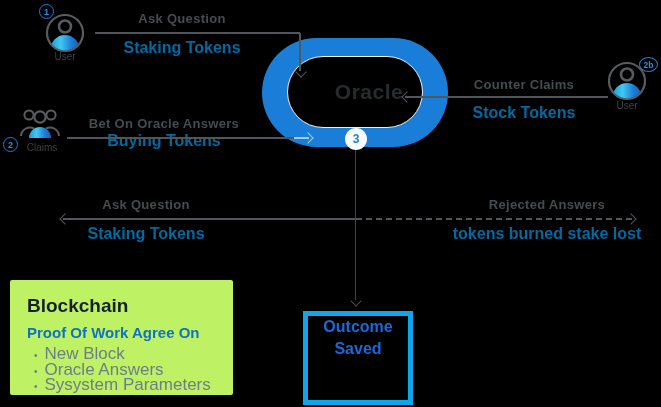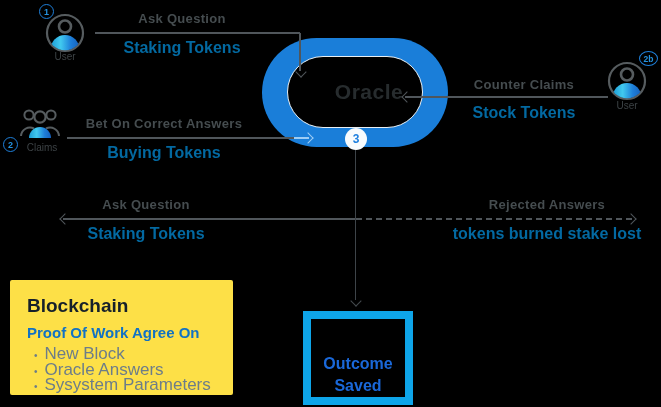--- a/index.html
+++ b/index.html
@@ -42,32 +42,32 @@
                   display:flex; align-items:center; justify-content:center;
                   font-size:21px; font-weight:700; color:#272c2e;
                   letter-spacing:.5px; z-index:2; }
   .badge3 { position:absolute; left:345px; top:128px; width:22px; height:22px;
             border-radius:50%; background:#f8fbfd; color:#1d7fdf;
             display:flex; align-items:center; justify-content:center;
             font-size:12px; font-weight:600; z-index:4; }
   .z2 { z-index:2; } .z3 { z-index:3; }
   
   .panel { position:absolute; left:10px; top:280px; width:223px; height:115px;
-           background:#fde047; border-radius:2px; box-sizing:border-box;
+           background:#bef264; border-radius:2px; box-sizing:border-box;
            padding:15px 0 0 17px; }
   .panel-title { font-size:19px; font-weight:700; color:#16202a; }
   .panel-sub   { margin-top:7px; font-size:15px; font-weight:700; color:#1172c4; }
   .panel-list  { margin-top:6px; padding-left:7px; }
   .panel-item  { font-size:17px; color:#6d7d89; line-height:13.5px; }
   .panel-item::before { content:"•"; margin-right:7px; font-size:10px; }
   
   .outcome { position:absolute; left:303px; top:311px; width:110px; height:94px;
-             box-sizing:border-box; border:8px solid #0ea5e9; background:#000;
+             box-sizing:border-box; border:5px solid #0ea5e9; background:#000;
              display:flex; flex-direction:column; align-items:center;
-             justify-content:flex-end; }
+             justify-content:flex-start; }
   .outcome span { font-size:16px; font-weight:600; color:#1a68d9; line-height:22px; }
   svg { display:block; }
 </style>
 </head>
 <body>
 
 <div id="stage">
 
   <div class="nbadge" style="left:39px; top:4px; width:15px; height:15px;">1</div>
   <div class="abs" style="left:45px; top:13px;">
@@ -110,25 +110,25 @@
       <circle cx="34" cy="10" r="4.6" fill="none" stroke="#565c5f" stroke-width="2"></circle>
       <path d="M4 31 a9 9 0 0 1 13 -7.5" fill="none" stroke="#565c5f" stroke-width="2"></path>
       <path d="M42 31 a9 9 0 0 0 -13 -7.5" fill="none" stroke="#565c5f" stroke-width="2"></path>
       <circle cx="23" cy="12" r="5.6" fill="none" stroke="#565c5f" stroke-width="2.2"></circle>
       <path d="M12 33 a11 11 0 0 1 22 0 z" fill="url(#g2)"></path>
     </svg>
   </div>
   <div class="nbadge" style="left:3px; top:137px; width:15px; height:15px;">2</div>
   <div class="alabel" style="left:15px; top:142px; width:54px;">Claims</div>
 
-  <div class="etitle" style="left:64px; top:116px; width:200px;">Bet On Correct Answers</div>
+  <div class="etitle" style="left:64px; top:116px; width:200px;">Bet On Oracle Answers</div>
   <div class="hline z2" style="left:67px; top:137px; width:230px;"></div>
   <div class="hline z2" style="left:294px; top:137px; width:15px; background:#9ecdf5;"></div>
   <div class="chev right light z3" style="left:304px; top:134px;"></div>
-  <div class="esub" style="left:64px; top:144px; width:200px;">Buying Tokens</div>
+  <div class="esub" style="left:64px; top:132px; width:200px;">Buying Tokens</div>
 
   <div class="ring-outer"></div>
   <div class="ring-inner"></div>
   <div class="oracle-label">Oracle</div>
   <div class="badge3">3</div>
 
   <div class="etitle" style="left:424px; top:77px; width:200px;">Counter Claims</div>
   <div class="hline z2" style="left:405px; top:96px; width:203px;"></div>
   <div class="chev left z3" style="left:403px; top:93px;"></div>
   <div class="esub" style="left:424px; top:104px; width:200px;">Stock Tokens</div>
@@ -144,21 +144,21 @@
         </linearGradient>
         <clipPath id="c3">
             <circle cx="20" cy="20" r="17.3"></circle>
           </clipPath>
       </defs>
       <circle cx="20" cy="20" r="18" fill="none" stroke="#565c5f" stroke-width="2.2"></circle>
       <circle cx="20" cy="36.5" r="14.5" fill="url(#g3)" clip-path="url(#c3)"></circle>
       <circle cx="20" cy="13.5" r="6" fill="#000" stroke="#565c5f" stroke-width="2.6"></circle>
     </svg>
   </div>
-  <div class="nbadge" style="left:639px; top:51px; width:19px; height:15px; font-size:8.5px;">2b</div>
+  <div class="nbadge" style="left:639px; top:57px; width:19px; height:15px; font-size:8.5px;">2b</div>
   <div class="alabel" style="left:602px; top:100px; width:50px;">User</div>
 
   <div class="etitle" style="left:46px; top:197px; width:200px;">Ask Question</div>
   <div class="hline" style="left:63px; top:218px; width:293px;"></div>
   <div class="chev left" style="left:61px; top:215px;"></div>
   <div class="esub" style="left:46px; top:225px; width:200px;">Staking Tokens</div>
 
   <div class="etitle" style="left:447px; top:197px; width:200px;">Rejected Answers</div>
   <div class="dline" style="left:356px; top:217.5px; width:276px;"></div>
   <div class="chev right" style="left:627px; top:215px;"></div>

